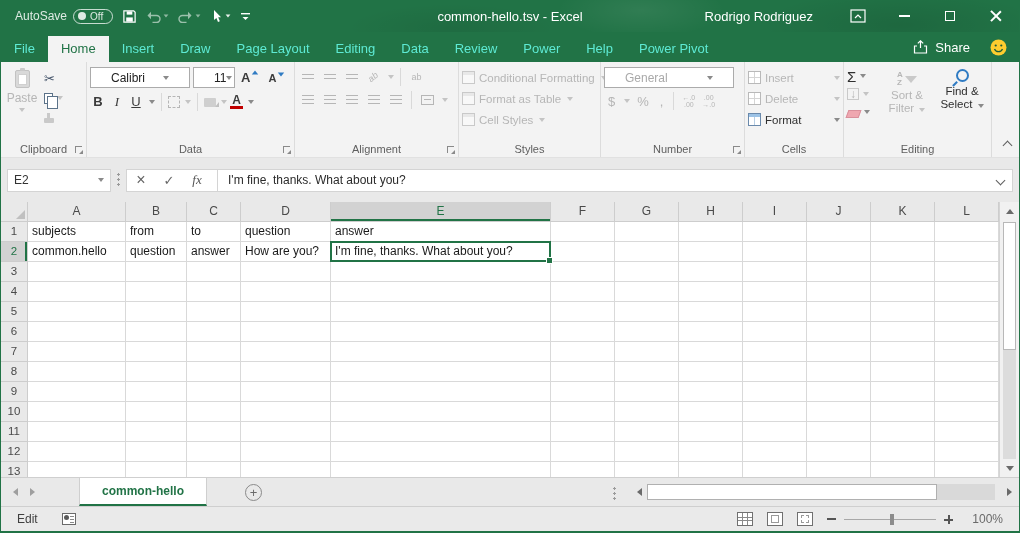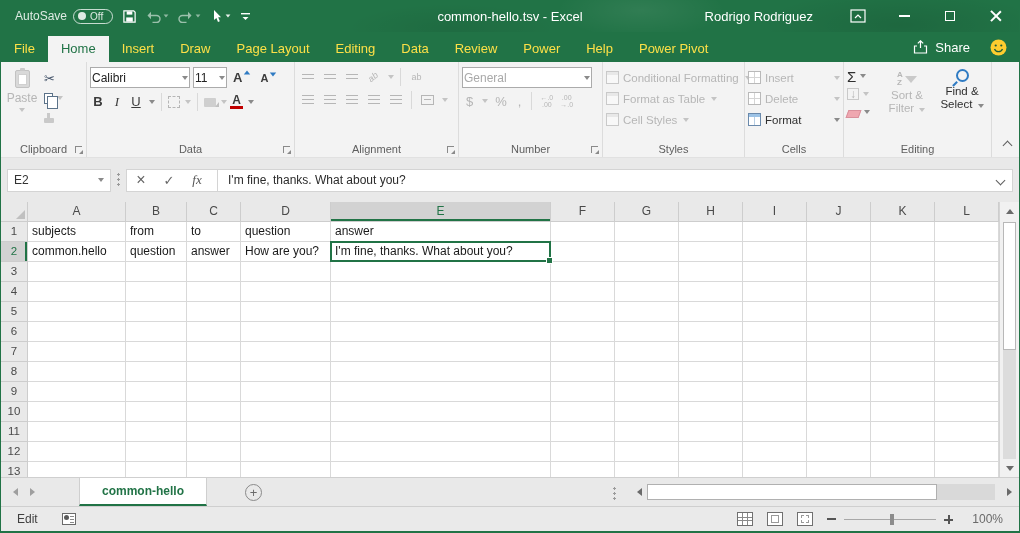--- a/index.html
+++ b/index.html
@@ -34,21 +34,21 @@
   .username { font-size:13px; color:#fff; margin-right:22px; }
   .winbtn { width:46px; height:32px; display:flex; align-items:center; justify-content:center; color:#fff; }
   .ico-min { width:11px; height:1.4px; background:#fff; }
   .ico-max { width:10px; height:10px; border:1.4px solid #fff; }
   .ico-close { position:relative; width:12px; height:12px; }
   .ico-close::before,.ico-close::after { content:""; position:absolute; left:5px; top:-1px; width:1.5px; height:14px; background:#fff; }
   .ico-close::before { transform:rotate(45deg); } .ico-close::after { transform:rotate(-45deg); }
 
   
   .tabsbar { height:30px; background:#217346; display:flex; align-items:flex-end; flex:none; position:relative; }
-  .rtab { height:26px; line-height:26px; padding:0 13px; color:#fde047; font-size:13px; white-space:nowrap; }
+  .rtab { height:26px; line-height:26px; padding:0 13px; color:#5eead4; font-size:13px; white-space:nowrap; }
   .rtab.active { background:#f3f3f3; color:#217346; }
   .tabs-right { margin-left:auto; display:flex; align-items:center; height:100%; gap:20px; padding-right:12px; color:#fff; font-size:13px; }
   .tellme,.share { display:flex; align-items:center; gap:7px; white-space:nowrap; }
 
   
   .ribbon { height:96px; background:#f3f3f3; display:flex; flex:none; border-bottom:1px solid #e1e1e1; position:relative; }
   .grp { position:relative; border-right:1px solid #dcdcdc; height:100%; flex:none; padding:5px 3px 16px; }
   .grp-label { position:absolute; bottom:2px; left:0; right:0; text-align:center; font-size:11px; color:#5e5e5e; }
   .launcher { position:absolute; bottom:4px; right:4px; width:7px; height:7px; border-left:1px solid #8a8a8a; border-top:1px solid #8a8a8a; }
   .launcher::after { content:""; position:absolute; right:-1px; bottom:-1px; width:0; height:0; border-left:4px solid transparent; border-bottom:4px solid #8a8a8a; transform:rotate(0deg); }
@@ -65,21 +65,21 @@
   .sm { display:flex; align-items:center; gap:2px; height:14px; }
   .cut-glyph { font-size:13px; color:#44546a; line-height:1; }
   .copy-shape { width:9px; height:11px; border:1px solid #5b7289; background:#fff; position:relative; }
   .copy-shape::before { content:""; position:absolute; left:2px; top:2px; width:9px; height:11px; border:1px solid #5b7289; background:#fff; }
   .painter-shape { width:10px; height:5px; background:#c9c9c9; border-radius:1px; position:relative; margin-top:5px; }
   .painter-shape::before { content:""; position:absolute; left:3px; top:-5px; width:3px; height:5px; background:#c9c9c9; }
 
   
   .g-font { width:208px; }
   .frow { display:flex; align-items:center; gap:3px; margin-bottom:4px; }
-  .combo { display:flex; align-items:center; background:#fff; border:1px solid #ababab; height:21px; padding:0 1px; font-size:12px; color:#222; }
+  .combo { display:flex; align-items:center; background:#fff; border:1px solid #ababab; height:21px; padding:0 20px; font-size:12px; color:#222; }
   .combo .car { margin-left:auto; color:#8a8a8a; }
   .c-name { width:100px; } .c-size { width:34px; }
   .fontsz { font-size:13px; font-weight:bold; color:#3b3b3b; display:flex; align-items:flex-start; gap:1px; padding:0 3px; }
   .fontsz .tri-u { border-bottom-color:#2f7bc3; transform:scale(.8); }
   .fontsz .tri-d { border-top-color:#2f7bc3; transform:scale(.8); }
   .fbtn { min-width:16px; height:19px; display:flex; align-items:center; justify-content:center; font-size:13px; color:#3b3b3b; }
   .b { font-weight:bold; } .i { font-style:italic; font-family:"Liberation Serif",serif; } .u { text-decoration:underline; }
   .vsep { width:1px; height:18px; background:#d9d9d9; margin:0 3px; }
   .border-ic { width:12px; height:12px; border:1px dashed #b6b6b6; }
   .fill-ic { width:12px; height:9px; background:#cfcfcf; border-radius:1px; position:relative; margin-top:2px; }
@@ -405,57 +405,57 @@
         <span class="vsep"></span>
         <span class="abox">
             <span class="merge-ic"></span>
           </span>
         <span class="car dim-car"></span>
       </div>
       <div class="grp-label">Alignment</div>
       <span class="launcher"></span>
     </div>
 
-    <div class="grp g-num">
-      <div class="frow">
-        <span class="combo c-genl">
-            <span>General</span>
-            <span class="car"></span>
-          </span>
-      </div>
-      <div class="frow">
-        <span class="numglyph">$</span>
-        <span class="car dim-car"></span>
-        <span class="numglyph">%</span>
-        <span class="numglyph">,</span>
-        <span class="vsep"></span>
-        <span class="decmini">←.0<br>.00</span>
-        <span class="decmini">.00<br>→.0</span>
-      </div>
-      <div class="grp-label">Number</div>
-      <span class="launcher"></span>
-    </div>
-
     <div class="grp g-styles">
       <div class="strow">
           <span class="st-ic"></span>
           <span>Conditional Formatting</span>
           <span class="car dim-car"></span>
         </div>
       <div class="strow">
           <span class="st-ic"></span>
           <span>Format as Table</span>
           <span class="car dim-car"></span>
         </div>
       <div class="strow">
           <span class="st-ic"></span>
           <span>Cell Styles</span>
           <span class="car dim-car"></span>
         </div>
       <div class="grp-label">Styles</div>
+    </div>
+
+    <div class="grp g-num">
+      <div class="frow">
+        <span class="combo c-genl">
+            <span>General</span>
+            <span class="car"></span>
+          </span>
+      </div>
+      <div class="frow">
+        <span class="numglyph">$</span>
+        <span class="car dim-car"></span>
+        <span class="numglyph">%</span>
+        <span class="numglyph">,</span>
+        <span class="vsep"></span>
+        <span class="decmini">←.0<br>.00</span>
+        <span class="decmini">.00<br>→.0</span>
+      </div>
+      <div class="grp-label">Number</div>
+      <span class="launcher"></span>
     </div>
 
     <div class="grp g-cells">
       <div class="cellrow dis">
           <span class="cell-ic"></span>
           <span>Insert</span>
           <span class="car dim-car" style="margin-left:auto"></span>
         </div>
       <div class="cellrow dis">
           <span class="cell-ic"></span>

